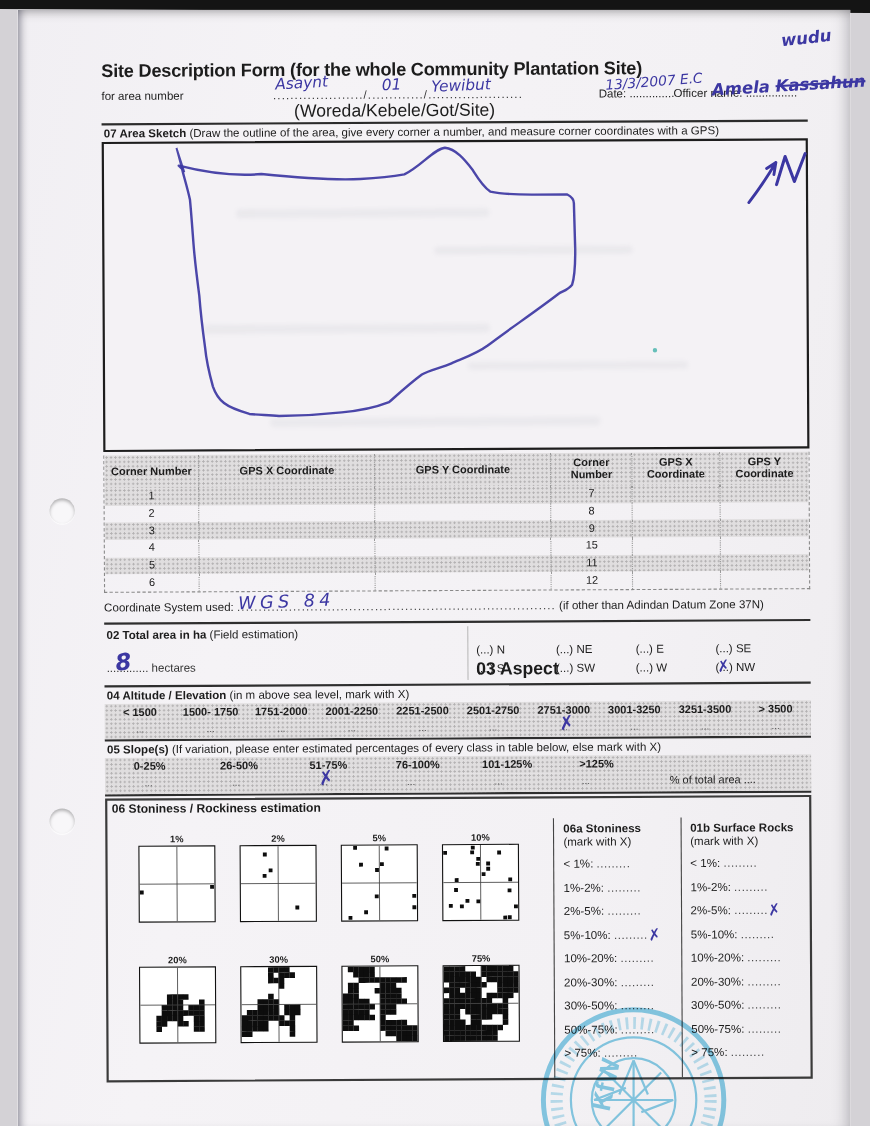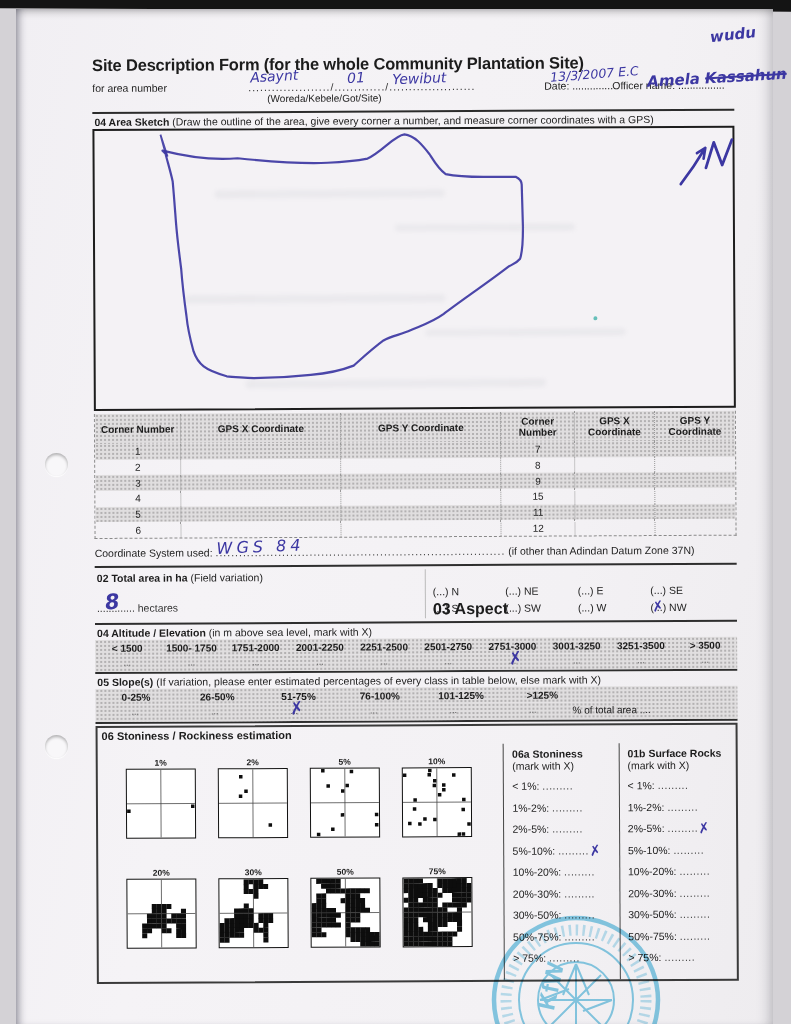--- a/index.html
+++ b/index.html
@@ -18,21 +18,21 @@
   .form { position:absolute; left:92px; top:50px; width:642px; color:#1c1c1c; transform:rotate(-.3deg); transform-origin:top left; }
 
   
   .hdr { position:relative; height:64px; border-bottom:2px solid #2b2b2b; }
   .hdr h1 { font-size:16.5px; font-weight:bold; letter-spacing:-.2px; padding-top:6px; }
   .hdr .line2 { position:relative; height:22px; font-size:10.5px; }
   .lbl-area { position:absolute; left:0; top:7px; }
   .blanks { position:absolute; left:156px; top:7px; letter-spacing:1px; color:#333; }
   .lbl-date { position:absolute; left:452px; top:7px; }
   .lbl-officer { position:absolute; left:520px; top:7px; }
-  .sub-woreda { position:absolute; left:175px; top:44px; font-size:10px; }
+  .sub-woreda { position:absolute; left:175px; top:44px; font-size:16px; }
 
   .hw { font-family:"DejaVu Sans", sans-serif; font-style:italic; color:#3c37a2; position:absolute; white-space:nowrap; }
   .hw-area1 { left:158px; top:-6px; font-size:14px; transform:rotate(-3deg); }
   .hw-area2 { left:255px; top:-4px; font-size:14px; transform:rotate(-2deg); }
   .hw-area3 { left:300px; top:-3px; font-size:14px; transform:rotate(-2deg); }
   .hw-date  { left:458px; top:-6px; font-size:12.5px; transform:rotate(-4deg); }
   .hw-officer { left:555px; top:-3px; font-size:15px; transform:rotate(-3deg); font-weight:bold; }
   .hw-officer .struck { text-decoration:line-through; text-decoration-thickness:2px; }
   .hw-wudu { left:618px; top:-46px; font-size:15px; transform:rotate(-6deg); font-weight:bold; }
 
@@ -72,21 +72,21 @@
   .xmark { position:absolute; font-family:"DejaVu Sans",sans-serif; color:#3c37a2; font-weight:bold; transform:rotate(-10deg); pointer-events:none; }
   .aspopt .xmark { left:1px; top:-3px; font-size:14px; }
 
   
   .s04, .s05 { border-bottom:2px solid #2e2e2e; }
   .classrow { display:flex; }
   .classcell { position:relative; flex:1; text-align:center; font-weight:bold; font-size:10px; padding:3px 0 2px; white-space:nowrap; }
   .dotcell { position:relative; flex:1; text-align:center; font-size:9px; color:#555; padding:2px 0 4px; }
   .dotcell .xmark { left:44%; top:-6px; font-size:17px; }
   .s05 .wide { flex:1.9; }
-  .s05 .widelabel { text-align:left; padding-right:14px; font-size:10px; color:#222; font-weight:normal; }
+  .s05 .widelabel { text-align:center; padding-right:14px; font-size:10px; color:#222; font-weight:normal; }
 
   
   .s06 { margin-top:2px; height:258px; border:2px solid #3a3a3a; display:flex; flex-direction:column; }
   .s06 .title { font-size:11px; font-weight:bold; padding:2px 0 0 4px; height:18px; }
   .s06 .content { position:relative; flex:1; display:flex; }
   .sqarea { position:relative; width:408px; }
   .sq { position:absolute; width:70px; }
   .sq .sqlabel { text-align:center; font-size:8.5px; font-weight:bold; height:11px; }
   .sq svg { display:block; border:1.5px solid #111; background:#fff; }
   .rcol { border-left:1.5px solid #444; padding:4px 0 0 8px; font-size:10.5px; }
@@ -124,21 +124,21 @@
         <span class="hw hw-area1">Asaynt</span>
         <span class="hw hw-area2">01</span>
         <span class="hw hw-area3">Yewibut</span>
         <span class="hw hw-date">13/3/2007 E.C</span>
         <span class="hw hw-officer"><span>Amela </span><span class="struck">Kassahun</span></span>
         <span class="hw hw-wudu">wudu</span>
       </div>
       <div class="sub-woreda">(Woreda/Kebele/Got/Site)</div>
     </div>
 
-    <div class="secline"><b>04 Area Sketch</b><span> (Draw the outline of the area, give every corner a number, and measure corner coordinates with a GPS)</span></div>
+    <div class="secline"><b>07 Area Sketch</b><span> (Draw the outline of the area, give every corner a number, and measure corner coordinates with a GPS)</span></div>
     <div class="sketchbox">
       <div class="ghost" style="left:120px;top:60px;width:230px;height:8px;"></div>
       <div class="ghost" style="left:300px;top:95px;width:180px;height:7px;"></div>
       <div class="ghost" style="left:90px;top:165px;width:260px;height:8px;"></div>
       <div class="ghost" style="left:330px;top:200px;width:200px;height:7px;"></div>
       <div class="ghost" style="left:150px;top:250px;width:300px;height:8px;"></div>
       <div class="speck" style="left:498px;top:188px;"></div>
       <svg width="638" height="278" viewBox="0 0 638 278">
         <path d="M68,20 C95,27 120,30 143,28 C180,32 210,34 233,33 C255,32 262,31 273,29 C288,22 300,6 310,5 C320,6 328,16 335,25 C340,33 344,40 351,45 C365,48 380,48 391,48 L421,48 C425,50 427,52 427,56 L428,98 C428,112 427,124 425,130 C421,135 416,136 413,138 C392,154 365,172 348,185 C337,193 324,197 315,201 C306,205 295,207 288,211 C277,219 266,229 258,236 C245,241 228,244 215,245 C196,247 172,248 158,248 C147,247 138,247 131,246 C121,243 113,240 108,236 C103,232 100,227 98,221 C95,210 92,196 91,185 C89,170 87,152 86,138 C84,122 82,105 81,91 C80,77 79,62 78,51 C76,41 72,28 71,23 L68,20 Z" fill="none" stroke="#3c37a2" stroke-width="2.2" stroke-linejoin="round" opacity=".92"></path>
         <path d="M71,23 L66,4 L73,26" fill="none" stroke="#3c37a2" stroke-width="1.8" opacity=".9"></path>
@@ -208,21 +208,21 @@
 
     <div class="coordline">
       <span>Coordinate System used:</span>
       <span class="dots">..........................................................................</span>
       <span>(if other than Adindan Datum Zone 37N)</span>
       <span class="hw hw-wgs">WGS 84</span>
     </div>
 
     <div class="row0203">
       <div class="divider"></div>
-      <div class="b0203 head02"><b>02 Total area in ha</b><span> (Field variation)</span></div>
+      <div class="b0203 head02"><b>02 Total area in ha</b><span> (Field estimation)</span></div>
       <span class="hw hw-eight">8</span>
       <div class="b0203 hectares">............. hectares</div>
       <div class="head03">03 Aspect</div>
       <div class="aspectgrid" id="aspect-grid">
           <div class="aspopt">(...) N</div>
           <div class="aspopt">(...) NE</div>
           <div class="aspopt">(...) E</div>
           <div class="aspopt">(...) SE</div>
           <div class="aspopt">(...) S</div>
           <div class="aspopt">(...) SW</div>

